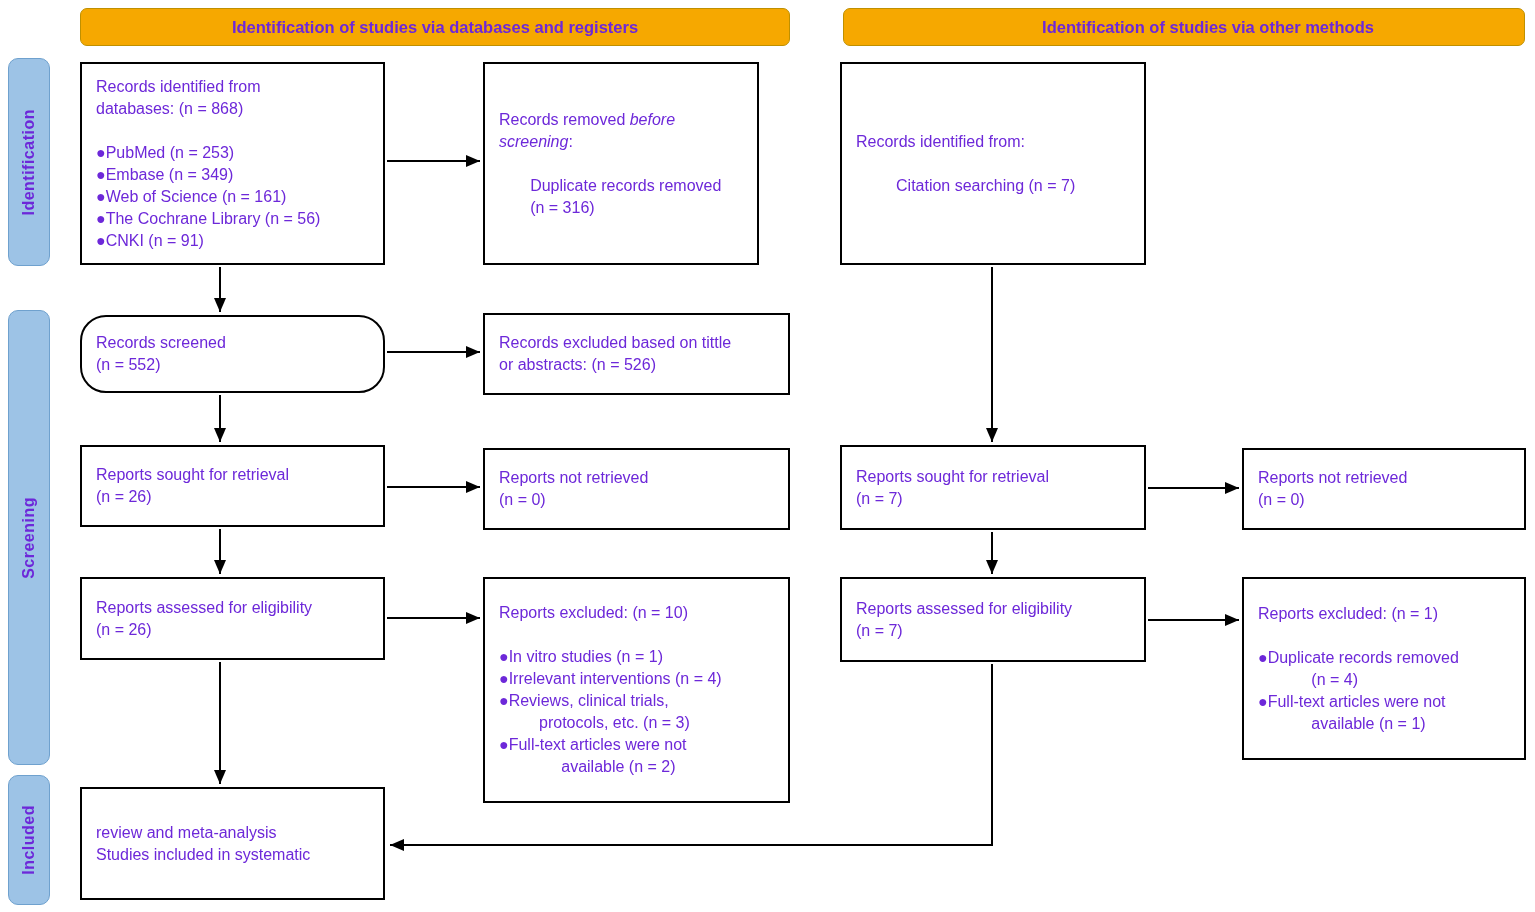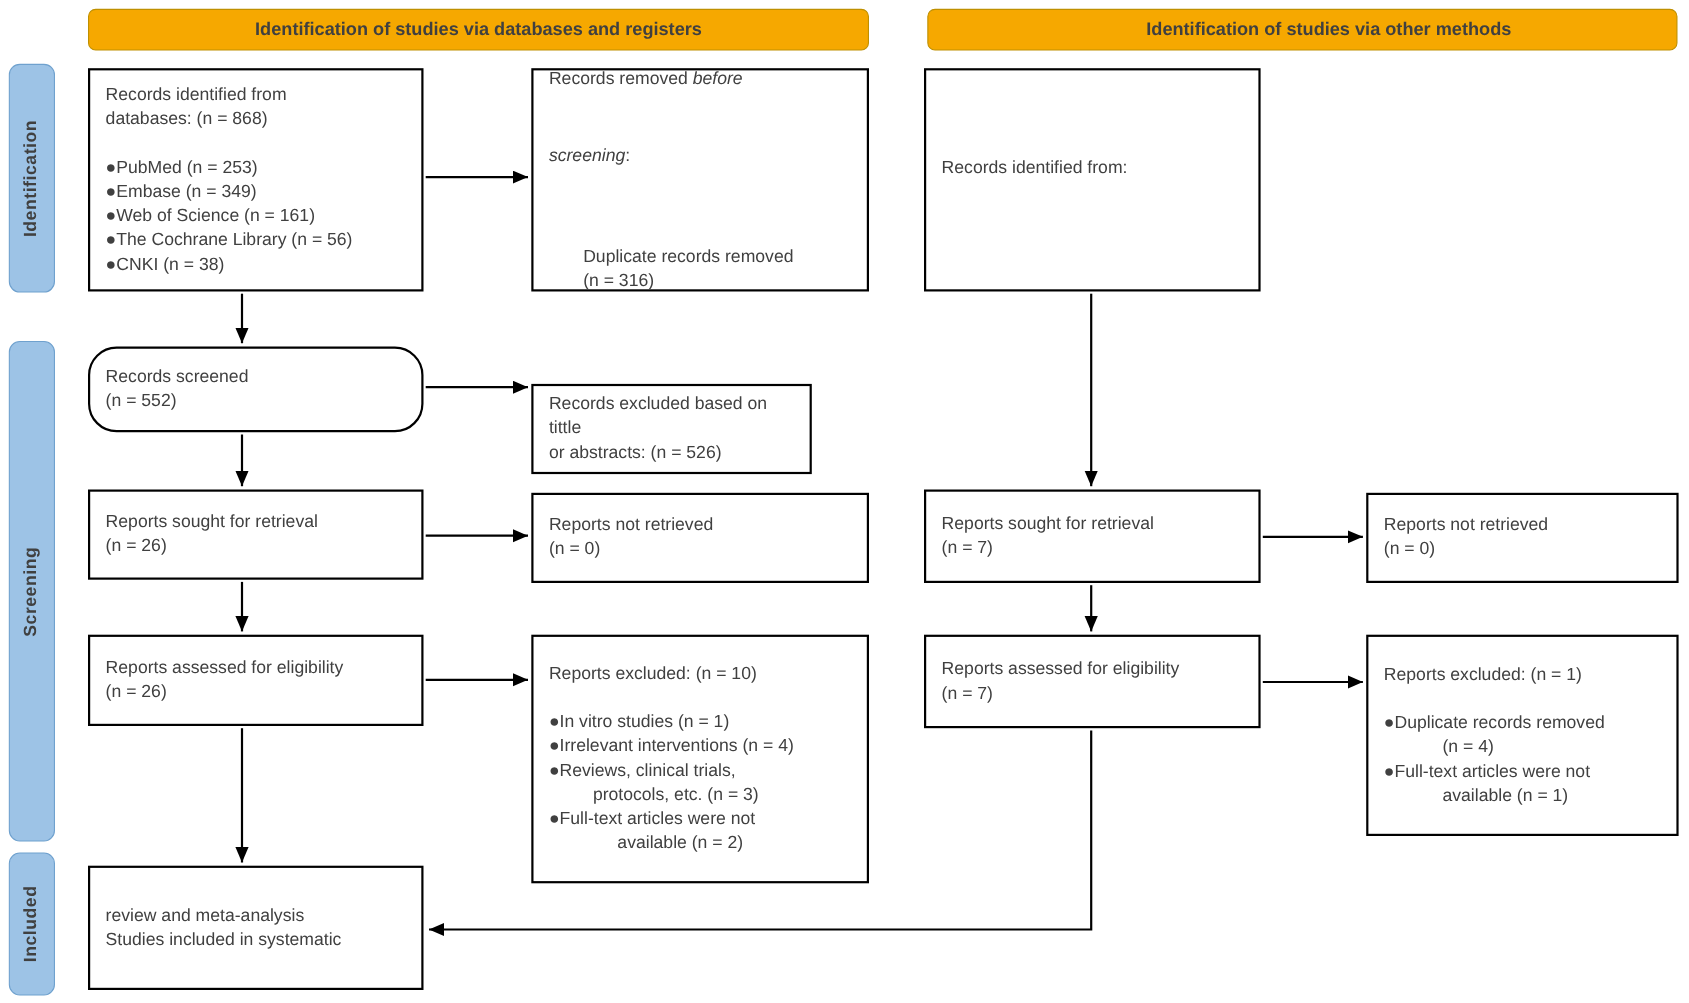--- a/index.html
+++ b/index.html
@@ -6,21 +6,21 @@
     margin: 0;
     padding: 0;
     background: #ffffff;
     font-family: "Liberation Sans", "DejaVu Sans", sans-serif;
   }
   #canvas {
     position: relative;
     width: 1535px;
     height: 912px;
     background: var(--page-bg, #ffffff);
-    color: #404040;
+    color: #6d28d9;
     overflow: hidden;
   }
   .banner {
     position: absolute;
     height: 38px;
     background: var(--banner-bg, #F6A800);
     border: 1px solid var(--banner-border, #BF9000);
     border-radius: 7px;
     display: flex;
     align-items: center;
@@ -105,21 +105,21 @@
 
   <div class="box" style="left:80px; top:62px; width:305px; height:203px;">
     <div>
         <div class="box-line">Records identified from</div>
         <div class="box-line">databases: (n = 868)</div>
         <div class="box-line"></div>
         <div class="box-line">●PubMed (n = 253)</div>
         <div class="box-line">●Embase (n = 349)</div>
         <div class="box-line">●Web of Science (n = 161)</div>
         <div class="box-line">●The Cochrane Library (n = 56)</div>
-        <div class="box-line">●CNKI (n = 38)</div>
+        <div class="box-line">●CNKI (n = 91)</div>
       </div>
   </div>
 
   <div class="box" style="left:80px; top:315px; width:305px; height:78px;border-radius:26px;">
     <div>
         <div class="box-line">Records screened</div>
         <div class="box-line">(n = 552)</div>
       </div>
   </div>
 
@@ -137,31 +137,31 @@
       </div>
   </div>
 
   <div class="box" style="left:80px; top:787px; width:305px; height:113px;">
     <div>
         <div class="box-line">review and meta-analysis</div>
         <div class="box-line">Studies included in systematic</div>
       </div>
   </div>
 
-  <div class="box" style="left:483px; top:62px; width:307px; height:203px;gap:48px;">
+  <div class="box" style="left:483px; top:62px; width:276px; height:203px;">
     <div class="box-line"><span>Records removed </span><em>before</em></div>
     <div class="box-line"><em>screening</em><span>:</span></div>
     <div>
         <div class="box-line"></div>
         <div class="box-line">       Duplicate records removed</div>
         <div class="box-line">       (n = 316)</div>
       </div>
   </div>
 
-  <div class="box" style="left:483px; top:313px; width:255px; height:82px;margin-top:36px;">
+  <div class="box" style="left:483px; top:313px; width:307px; height:82px;">
     <div>
         <div class="box-line">Records excluded based on tittle</div>
         <div class="box-line">or abstracts: (n = 526)</div>
       </div>
   </div>
 
   <div class="box" style="left:483px; top:448px; width:307px; height:82px;">
     <div>
         <div class="box-line">Reports not retrieved</div>
         <div class="box-line">(n = 0)</div>
@@ -178,20 +178,21 @@
         <div class="box-line">         protocols, etc. (n = 3)</div>
         <div class="box-line">●Full-text articles were not</div>
         <div class="box-line">              available (n = 2)</div>
       </div>
   </div>
 
   <div class="box" style="left:840px; top:62px; width:306px; height:203px;">
     <div>
         <div class="box-line">Records identified from:</div>
         <div class="box-line"></div>
+        <div class="box-line">         Citation searching (n = 7)</div>
       </div>
   </div>
 
   <div class="box" style="left:840px; top:445px; width:306px; height:85px;">
     <div>
         <div class="box-line">Reports sought for retrieval</div>
         <div class="box-line">(n = 7)</div>
       </div>
   </div>
 

